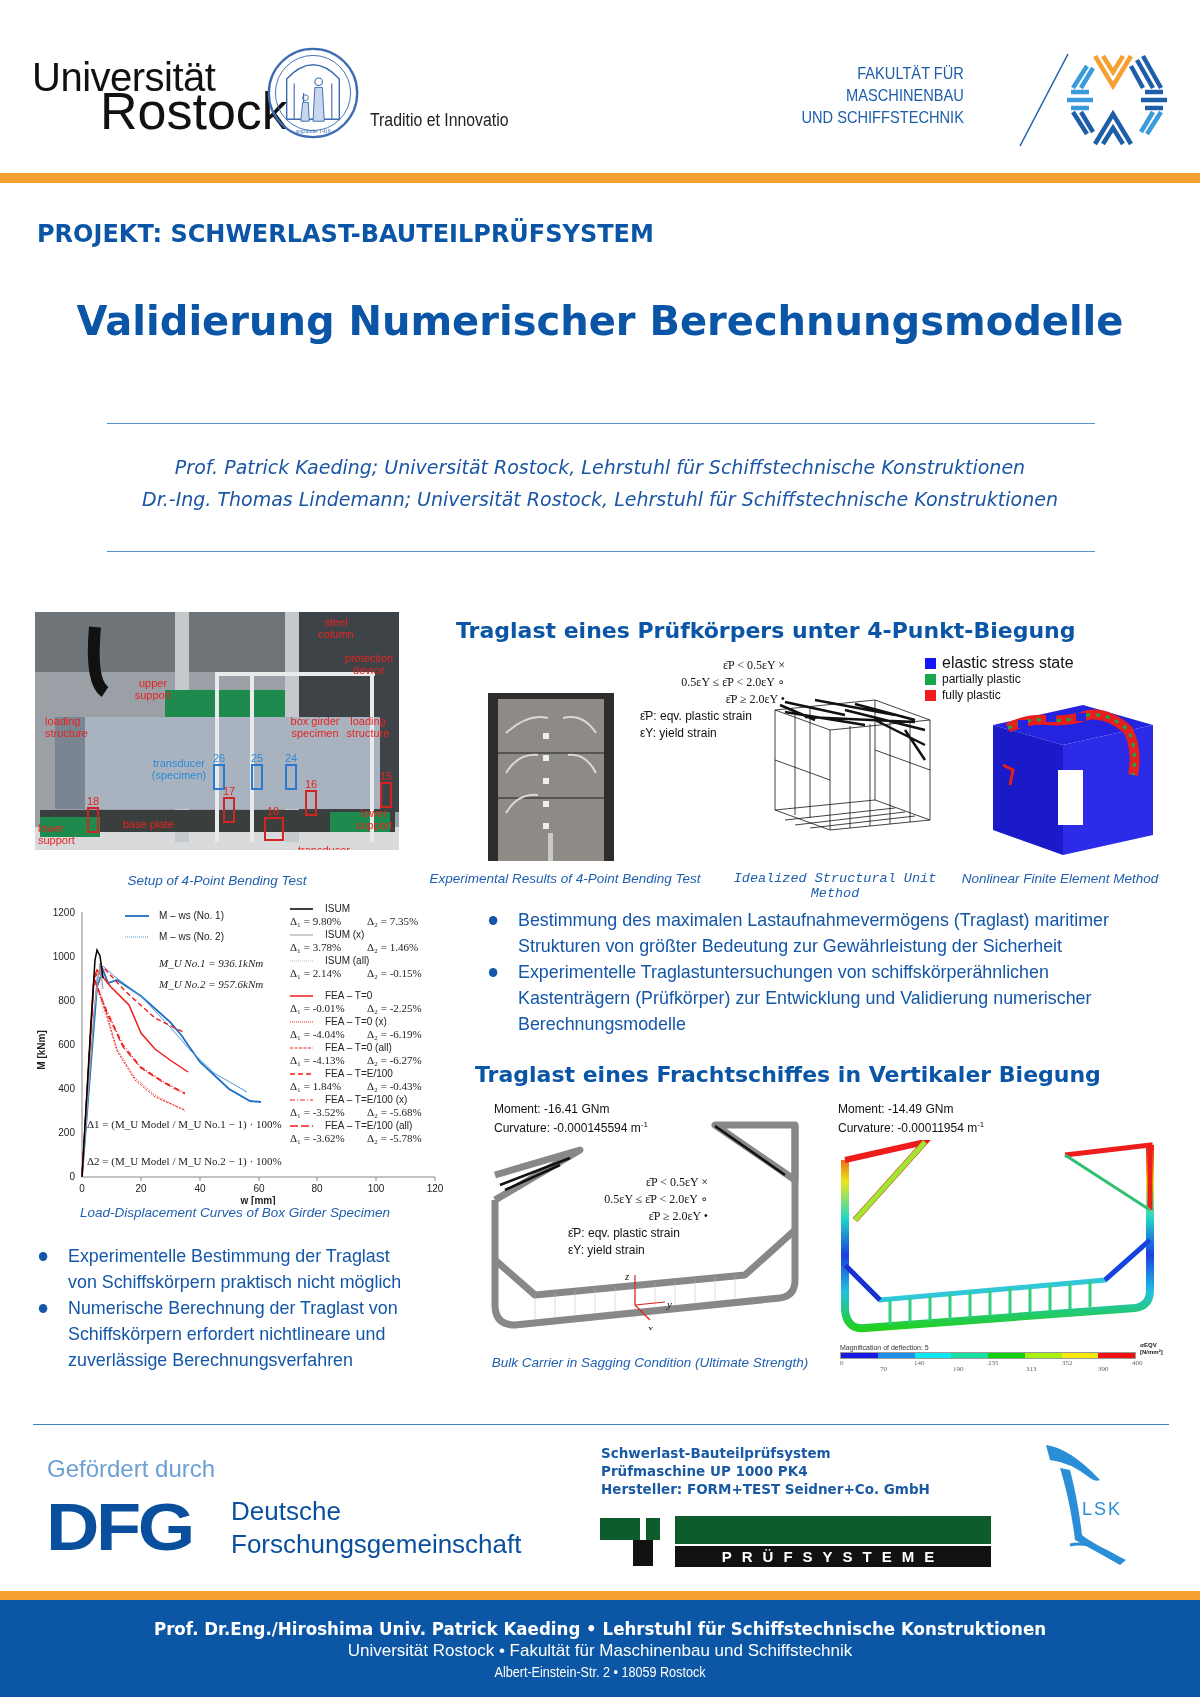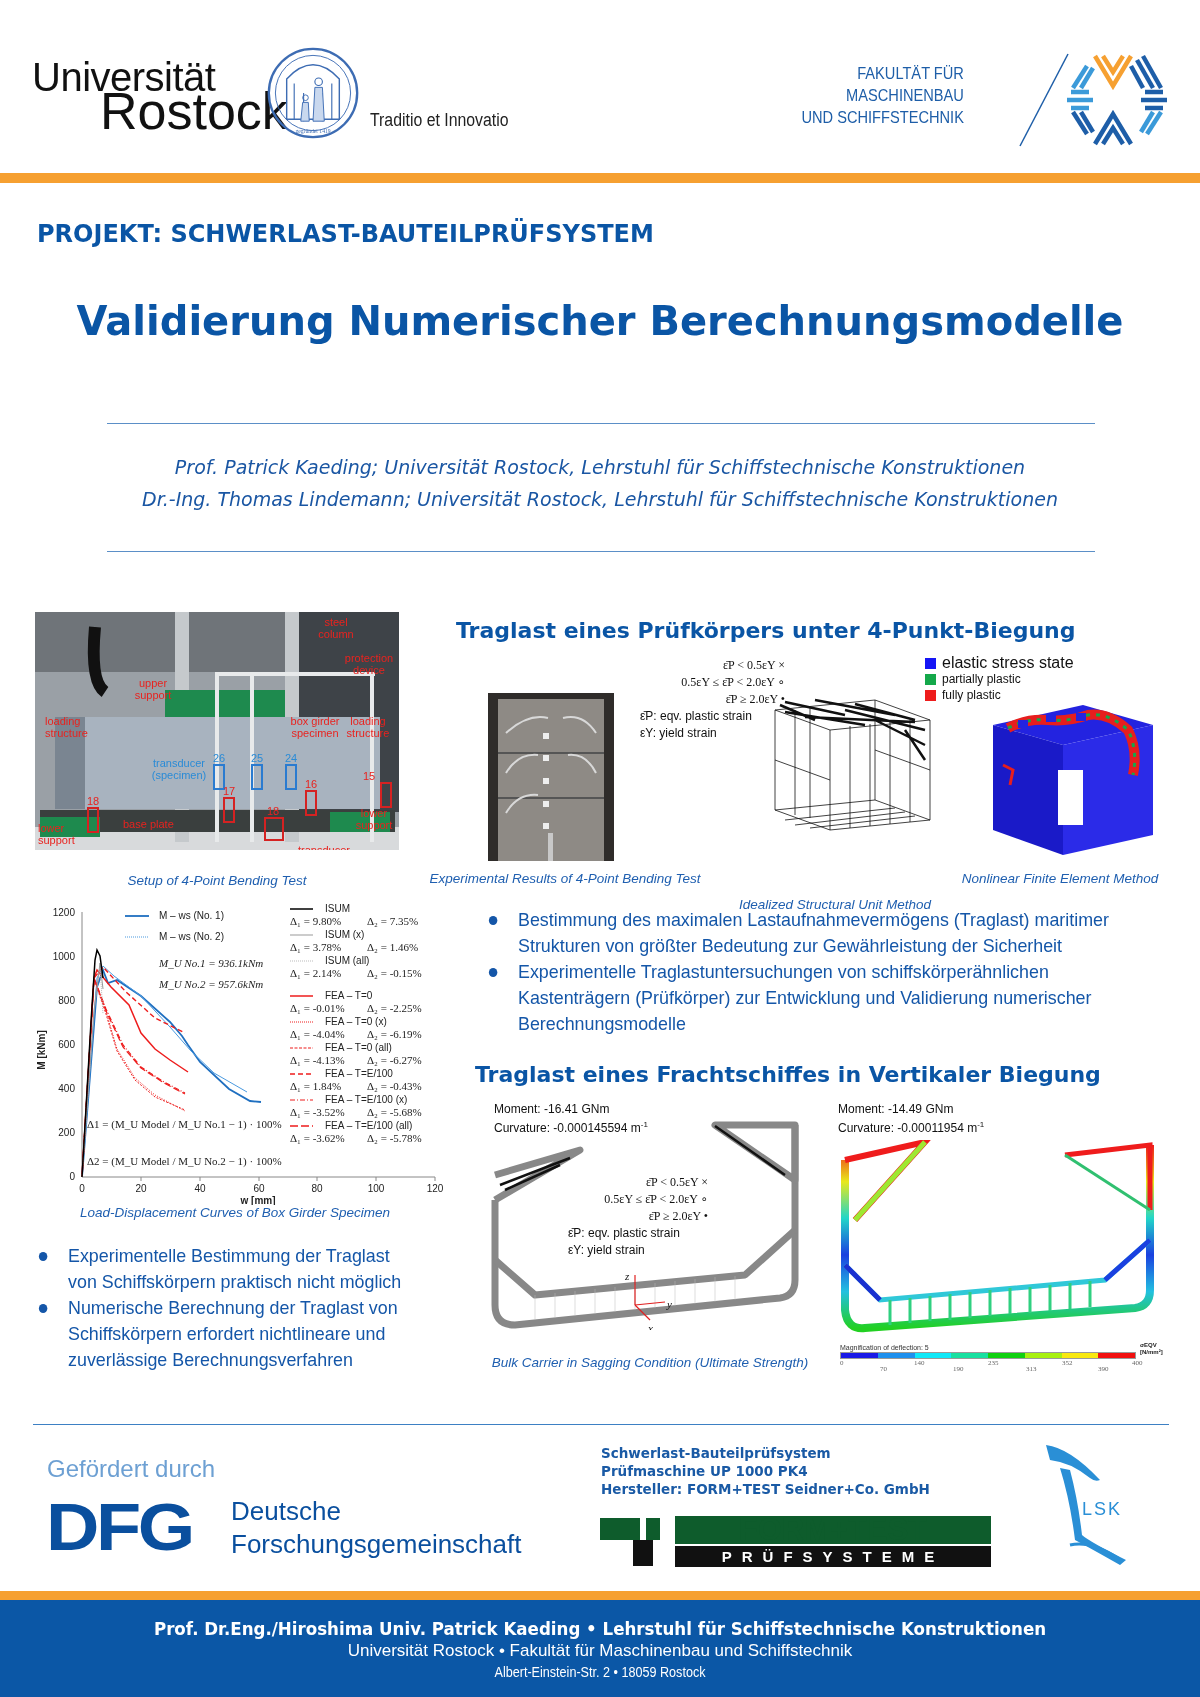--- a/index.html
+++ b/index.html
@@ -167,21 +167,21 @@
   <div class="ann blue" style="left:250px;top:140px;">24</div>
   <div class="tbox" style="left:52px;top:195px;width:12px;height:26px;"></div>
   <div class="ann" style="left:52px;top:183px;">18</div>
   <div class="tbox" style="left:188px;top:185px;width:12px;height:26px;"></div>
   <div class="ann" style="left:188px;top:173px;">17</div>
   <div class="tbox" style="left:229px;top:205px;width:20px;height:24px;"></div>
   <div class="ann" style="left:232px;top:193px;">18</div>
   <div class="tbox" style="left:270px;top:178px;width:12px;height:26px;"></div>
   <div class="ann" style="left:270px;top:166px;">16</div>
   <div class="tbox" style="left:345px;top:170px;width:12px;height:26px;"></div>
-  <div class="ann" style="left:328px;top:158px;">15</div>
+  <div class="ann" style="left:345px;top:158px;">15</div>
 </div>
 <div class="abs caption" style="left:35px;top:873px;width:364px;">Setup of 4-Point Bending Test</div>
 
 <div class="abs sec-head" style="left:456px;top:618px;">Traglast eines Prüfkörpers unter 4-Punkt-Biegung</div>
 
 <div class="abs fig-box" style="left:488px;top:693px;width:126px;height:168px;background:#5d5a56;">
   <svg width="126" height="168" viewBox="0 0 126 168">
     <rect x="0" y="0" width="126" height="168" fill="#2f2c2a"></rect>
     <rect x="10" y="6" width="106" height="162" fill="#8e8a85"></rect>
     <line x1="10" y1="60" x2="116" y2="60" stroke="#555" stroke-width="2"></line>
@@ -245,21 +245,21 @@
   <rect x="70" y="70" width="25" height="55" fill="#fff"></rect>
   <path d="M20 28 Q40 18 60 20 Q80 22 100 15 Q120 12 140 30 Q150 50 145 75" stroke="#e61e1e" stroke-width="10" fill="none"></path>
   <path d="M20 28 Q40 18 60 20 Q80 22 100 15 Q120 12 140 30 Q150 50 145 75" stroke="#14a84a" stroke-width="3" fill="none" stroke-dasharray="4 6"></path>
   <rect x="30" y="20" width="10" height="8" fill="#2323e0"></rect>
     <rect x="58" y="14" width="10" height="8" fill="#2323e0"></rect>
     <rect x="88" y="13" width="10" height="8" fill="#2323e0"></rect>
   <path d="M15 65 L25 70 L22 85" stroke="#e61e1e" stroke-width="3" fill="none"></path>
 </svg>
 
 <div class="abs caption" style="left:420px;top:871px;width:290px;">Experimental Results of 4-Point Bending Test</div>
-<div class="abs caption" style="left:730px;top:897px;width:210px;">Idealized Structural Unit Method</div>
+<div class="abs caption" style="left:730px;top:871px;width:210px;font-family:Liberation Mono, monospace;">Idealized Structural Unit Method</div>
 <div class="abs caption" style="left:955px;top:871px;width:210px;">Nonlinear Finite Element Method</div>
 
 <ul class="abs bullets" style="left:487px;top:907px;width:680px;">
   <li>Bestimmung des maximalen Lastaufnahmevermögens (Traglast) maritimer Strukturen von größter Bedeutung zur Gewährleistung der Sicherheit</li>
   <li>Experimentelle Traglastuntersuchungen von schiffskörperähnlichen Kastenträgern (Prüfkörper) zur Entwicklung und Validierung numerischer Berechnungsmodelle</li>
 </ul>
 
 <svg class="abs chart" viewBox="0 0 410 305">
 
   <g stroke="#888" stroke-width="1">

